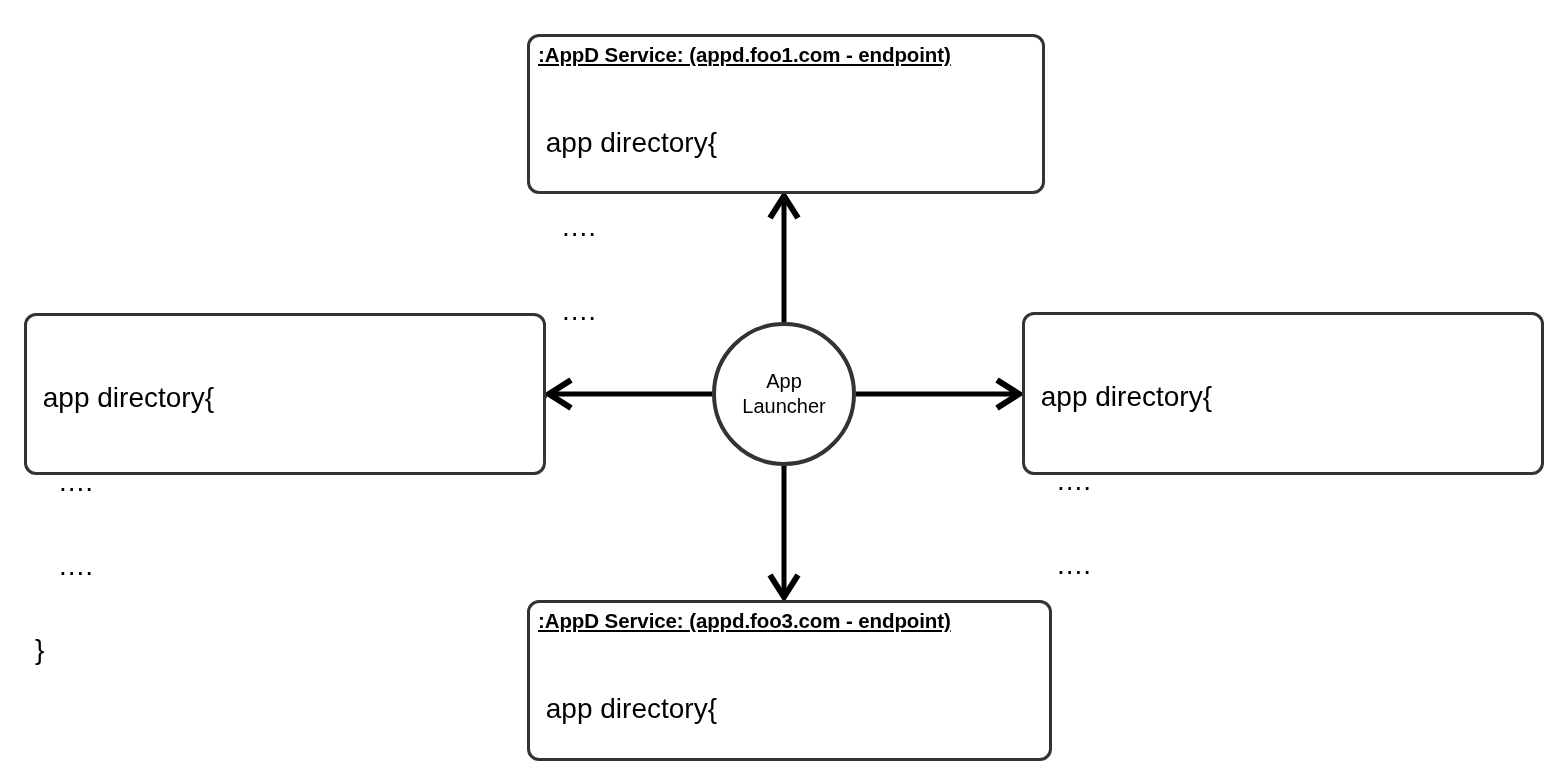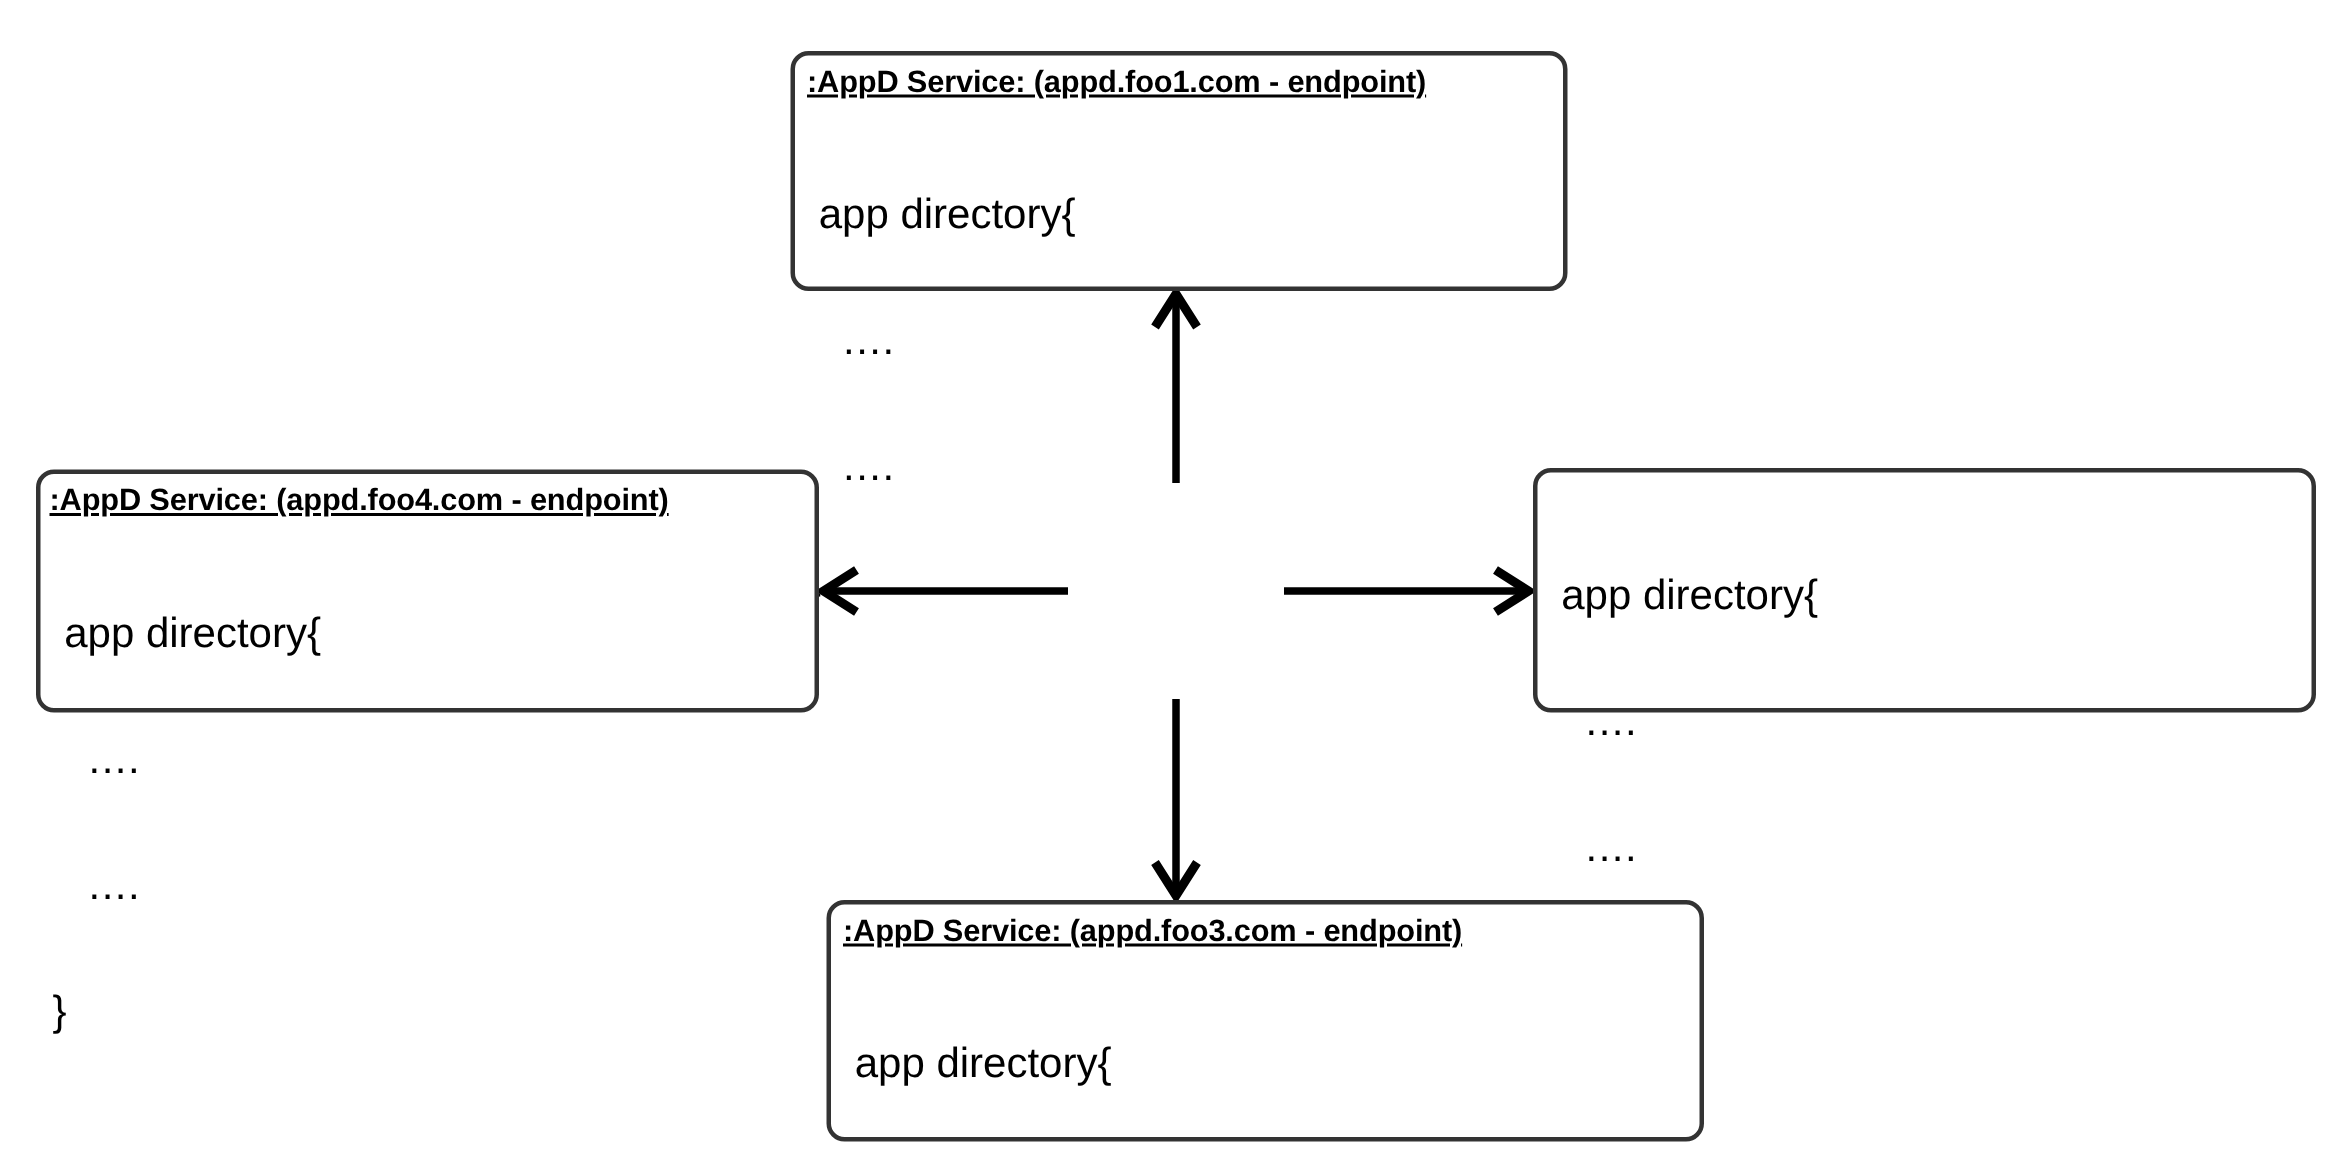--- a/index.html
+++ b/index.html
@@ -55,21 +55,21 @@
   }
   .body-line.indent {
     padding-left: 24px;
     letter-spacing: 1px;
   }
 
   
   #box-top    { left: 527px; top: 34px;  width: 518px; height: 160px; }
   #box-left   { left: 24px;  top: 313px; width: 522px; height: 162px; }
   #box-right  { left: 1022px;top: 312px; width: 522px; height: 163px; }
-  #box-bottom { left: 551px; top: 600px; width: 585px; height: 161px; }
+  #box-bottom { left: 527px; top: 600px; width: 525px; height: 161px; }
 
   
   #box-left  .box-title { margin-left: -2px; }
   #box-right .box-title { margin-left: -2px; }
 
   
   #hub {
     position: absolute;
     left: 712px;
     top: 322px;
@@ -134,21 +134,20 @@
     <div class="box-title">:AppD Service: (appd.foo1.com - endpoint)</div>
     <div class="box-body">
       <span class="body-line"> app directory{</span>
       <span class="body-line indent">....</span>
       <span class="body-line indent">....</span>
       <span class="body-line">}</span>
     </div>
   </div>
 
   <div class="service-box" id="box-left">
-    <div class="box-title">:AppD Service: (appd.foo4.com - endpoint)</div>
     <div class="box-body">
       <span class="body-line"> app directory{</span>
       <span class="body-line indent">....</span>
       <span class="body-line indent">....</span>
       <span class="body-line">}</span>
     </div>
   </div>
 
   <div class="service-box" id="box-right">
     <div class="box-body">
@@ -162,14 +161,18 @@
   <div class="service-box" id="box-bottom">
     <div class="box-title">:AppD Service: (appd.foo3.com - endpoint)</div>
     <div class="box-body">
       <span class="body-line"> app directory{</span>
       <span class="body-line indent">....</span>
       
       
     </div>
   </div>
 
+  <div id="hub">
+    <span class="hub-label">App
+Launcher</span>
+  </div>
 
 </div>
 
 </body></html>

